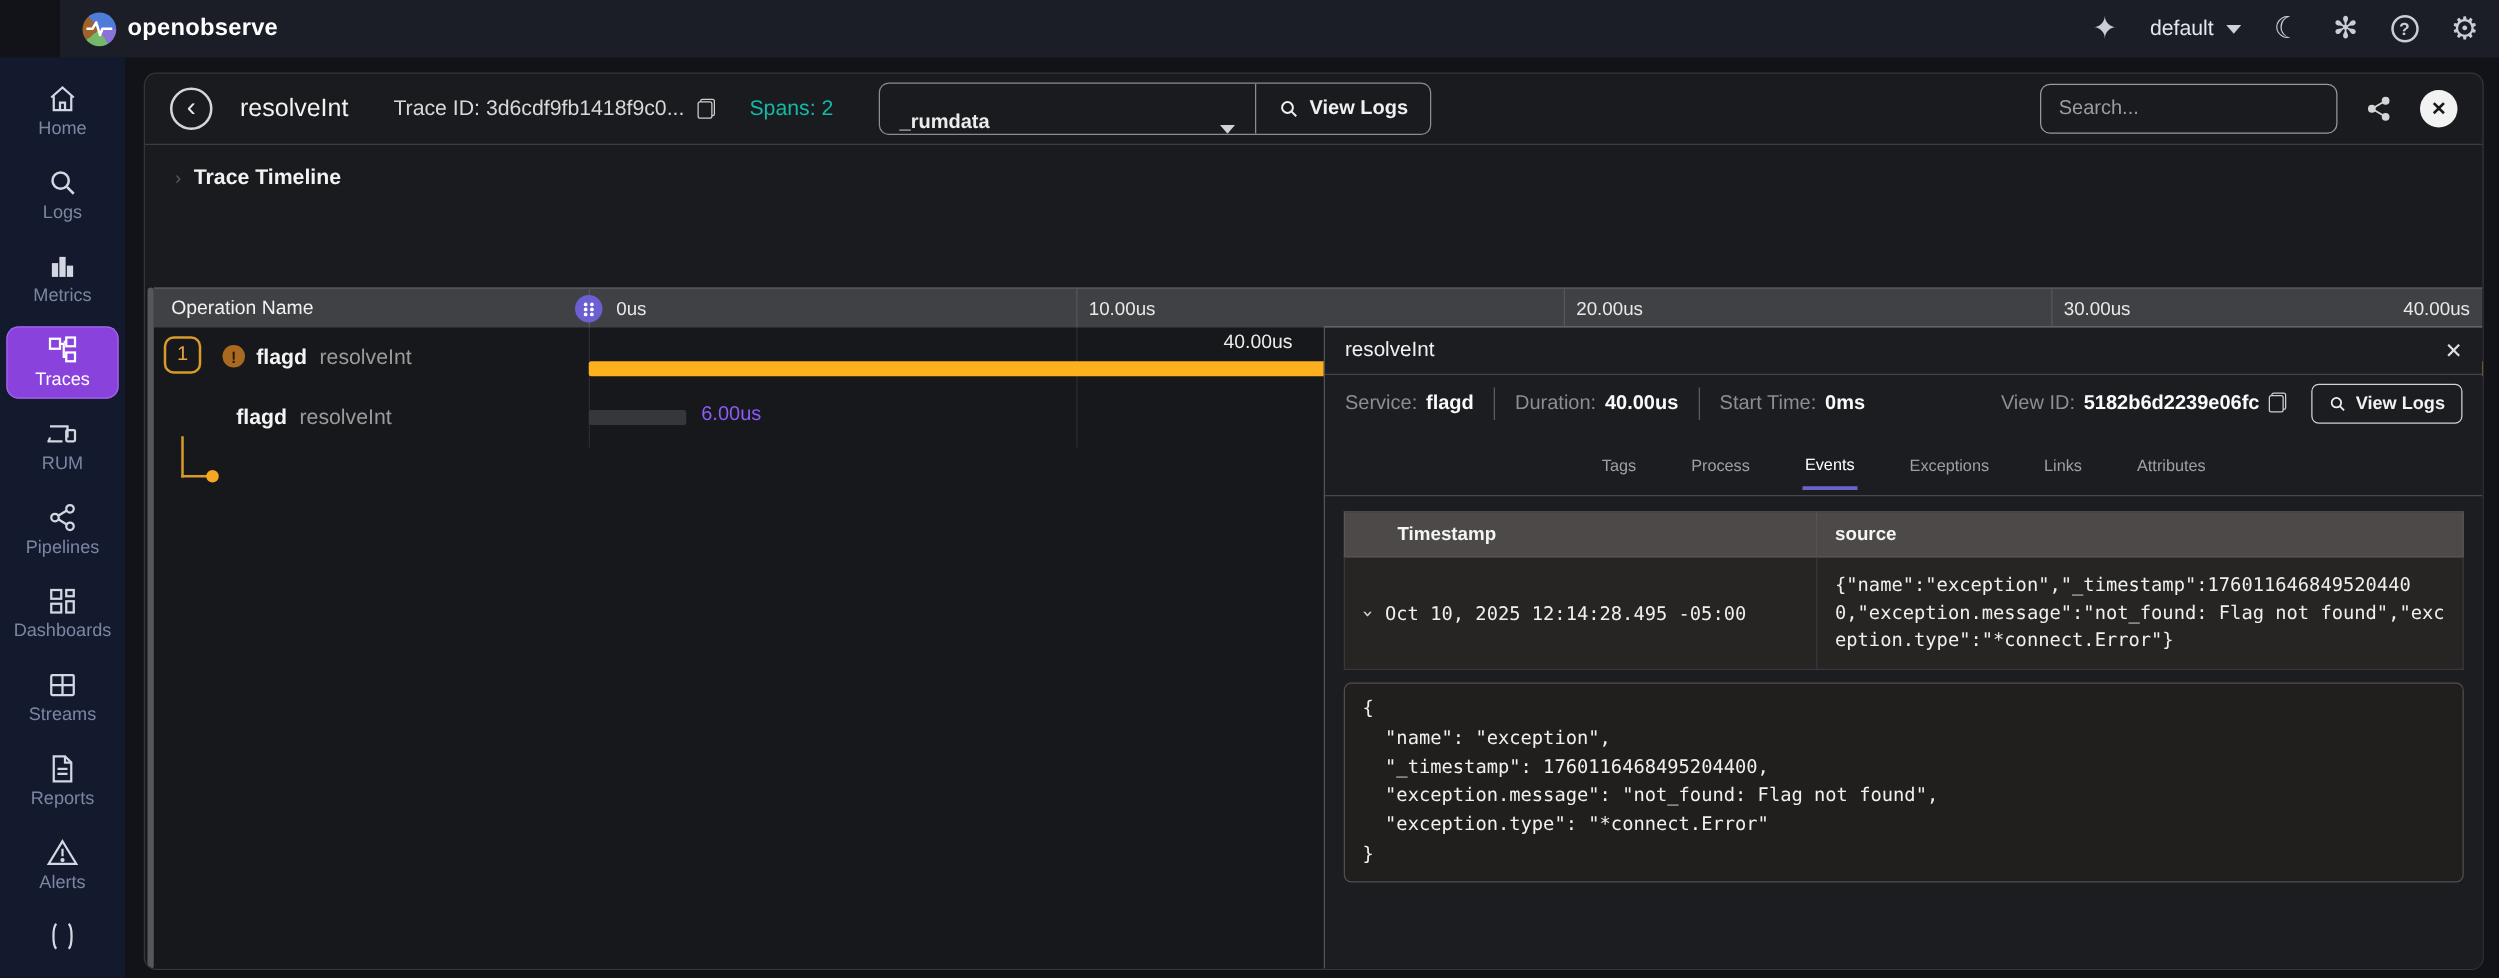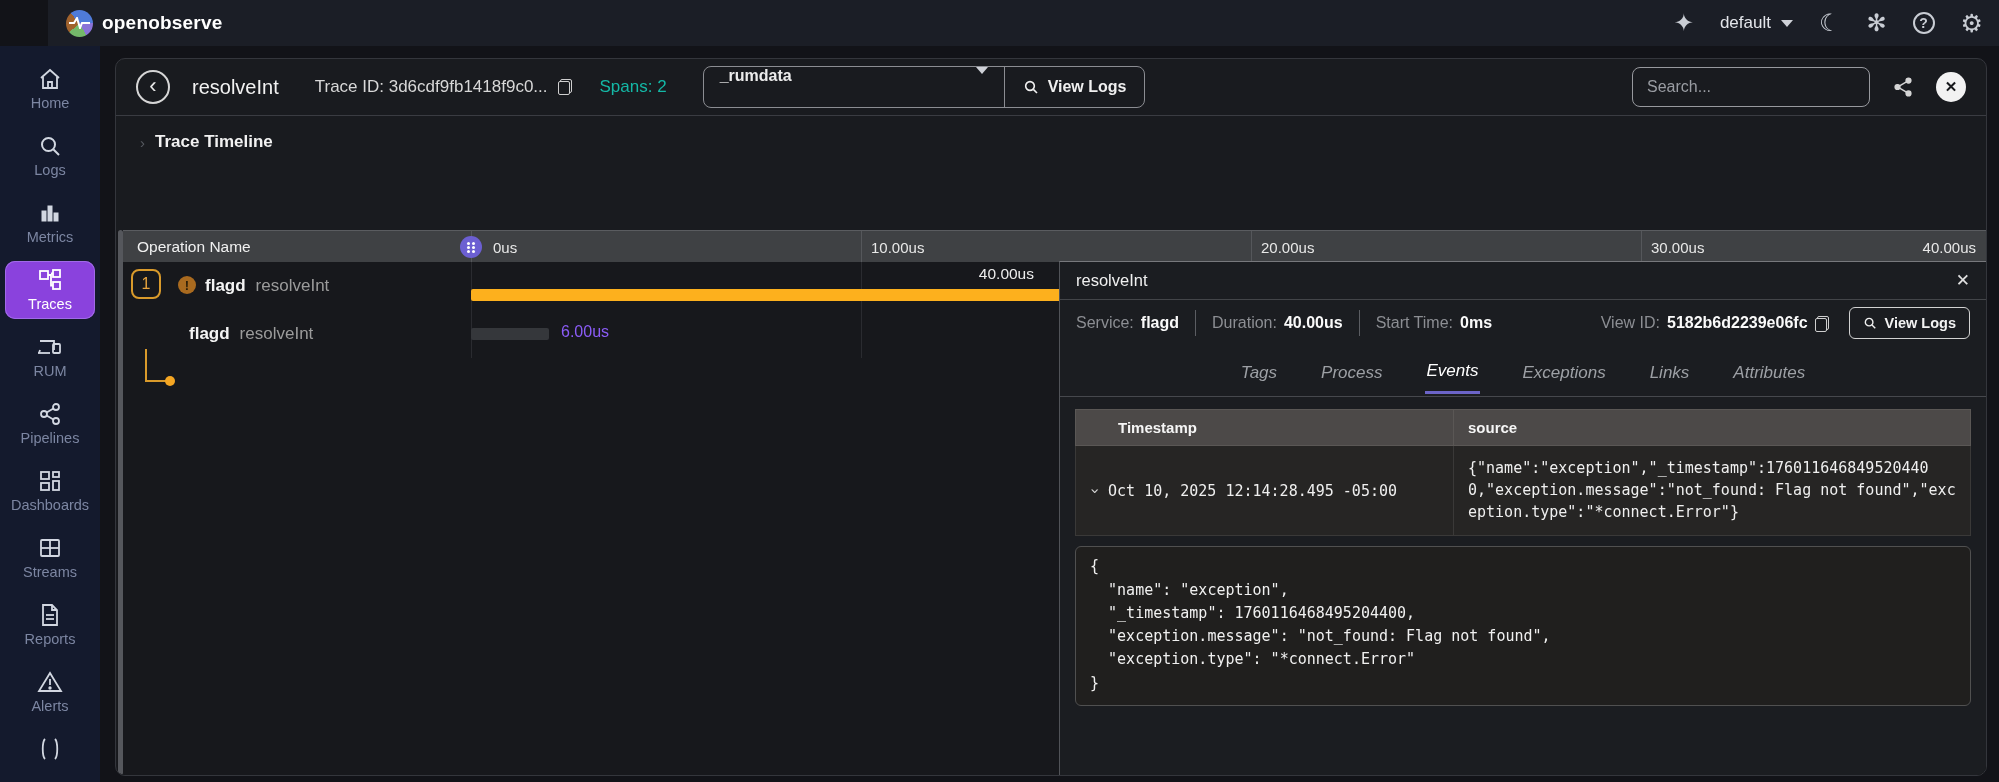--- a/index.html
+++ b/index.html
@@ -46,21 +46,21 @@
   .toolbar { height:56px; display:flex; align-items:center; padding:0 20px; gap:22px; }
   .back-btn { width:34px; height:34px; border:2px solid #d6d6d6; border-radius:50%; color:#e8e8e8;
               display:flex; align-items:center; justify-content:center; font-size:22px; cursor:pointer; flex:none; padding-bottom:2px; }
   .trace-title { font-size:20px; color:#f2f2f2; }
   .trace-id { font-size:17px; color:#d8d8d8; margin-left:14px; display:flex; align-items:center; gap:10px; }
   .copy-ic { width:14px; height:16px; position:relative; display:inline-block; cursor:pointer; }
   .copy-ic::before { content:""; position:absolute; right:0; top:0; width:10px; height:12px; border:1.5px solid #cfcfcf; border-radius:2px; }
   .copy-ic::after  { content:""; position:absolute; left:0; bottom:0; width:10px; height:12px; border:1.5px solid #cfcfcf; border-radius:2px; background:#191b1f; }
   .spans-label { font-size:17px; color:#14b8a6; margin-left:6px; }
   .stream-group { display:flex; align-items:stretch; border:1px solid #8b8d92; border-radius:8px; height:42px; margin-left:14px; overflow:hidden; }
-  .stream-select { width:300px; display:flex; align-items:flex-start; justify-content:space-between; padding:0 16px; cursor:pointer; }
+  .stream-select { width:300px; display:flex; align-items:flex-end; justify-content:space-between; padding:0 16px; cursor:pointer; }
   .stream-select span { font-size:16px; font-weight:bold; color:#ececec; }
   .viewlogs-main { display:flex; align-items:center; gap:9px; padding:0 18px; border-left:1px solid #8b8d92; cursor:pointer;
                    font-size:16px; font-weight:bold; color:#f0f0f0; }
   .toolbar-right { margin-left:auto; display:flex; align-items:center; gap:22px; }
   .search-box { width:238px; height:40px; border:1px solid #97999e; border-radius:8px; background:transparent;
                 color:#e8e8e8; font-size:16px; padding:0 14px; outline:none; }
   .search-box::placeholder { color:#9a9da3; }
   .close-circle { width:30px; height:30px; border-radius:50%; background:#f2f2f2; color:#17181b;
                   display:flex; align-items:center; justify-content:center; font-size:15px; font-weight:bold; cursor:pointer; }
   .hr { height:1px; background:#3a3c42; }
@@ -101,28 +101,28 @@
   .dur1 { position:absolute; right:952px; top:3px; font-size:15.5px; color:#ececec; }
   .dur2 { position:absolute; left:438px; top:13px; font-size:16px; color:#8b5cf6; }
 
   
   .detail { position:absolute; left:942px; right:0; top:31px; bottom:0; background:#1b1d21;
             border-top:1px solid #77787c; border-left:1px solid #515358; z-index:10; }
   .dt-head { height:38px; display:flex; align-items:center; padding:0 16px; border-bottom:1px solid #434549; }
   .dt-title { font-size:16.5px; color:#f0f0f0; }
   .dt-close { margin-left:auto; font-size:17px; color:#e0e0e0; cursor:pointer; }
   .dt-info { height:46px; display:flex; align-items:center; padding:0 16px; font-size:16px; }
-  .kv { display:flex; align-items:flex-end; gap:7px; white-space:nowrap; }
+  .kv { display:flex; align-items:flex-start; gap:7px; white-space:nowrap; }
   .k { color:#8c8e93; } .v { color:#fafafa; font-weight:bold; }
   .vsep { width:1px; height:26px; background:#5b5d62; margin:0 16px; }
   .spanid { margin-left:auto; }
   .viewlogs-btn { margin-left:20px; display:flex; align-items:center; gap:8px; height:32px; padding:0 13px;
                   border:1px solid #d2d2d2; border-radius:6px; font-size:14.5px; font-weight:bold; color:#f2f2f2; cursor:pointer; white-space:nowrap; }
   .tabs { height:50px; display:flex; align-items:center; justify-content:center; gap:40px; }
-  .tab { font-size:17px; color:#9da0a5; cursor:pointer; padding:13px 2px 10px;font-style:italic; }
+  .tab { font-size:13px; color:#9da0a5; cursor:pointer; padding:13px 2px 10px; }
   .tab.active { color:#ffffff; border-bottom:3px solid #6b64c8; }
   .dt-divider { height:1px; background:#46484d; }
   .dt-body { padding:12px 15px 0; }
   .ev-table { width:100%; border-collapse:collapse; }
   .ev-table th { background:#4c4948; color:#f5f5f5; font-size:15px; text-align:left; font-weight:bold;
                  padding:9px 14px; border:1px solid #5a5755; }
   .ev-table th.ts-col { width:378px;padding-left:42px; }
   .ev-table td { background:#262524; color:#efefef; font-size:15px; padding:12px 14px;
                  border:1px solid #3a3938; vertical-align:middle; }
   td.src-cell { line-height:1.45; word-break:break-all; }

